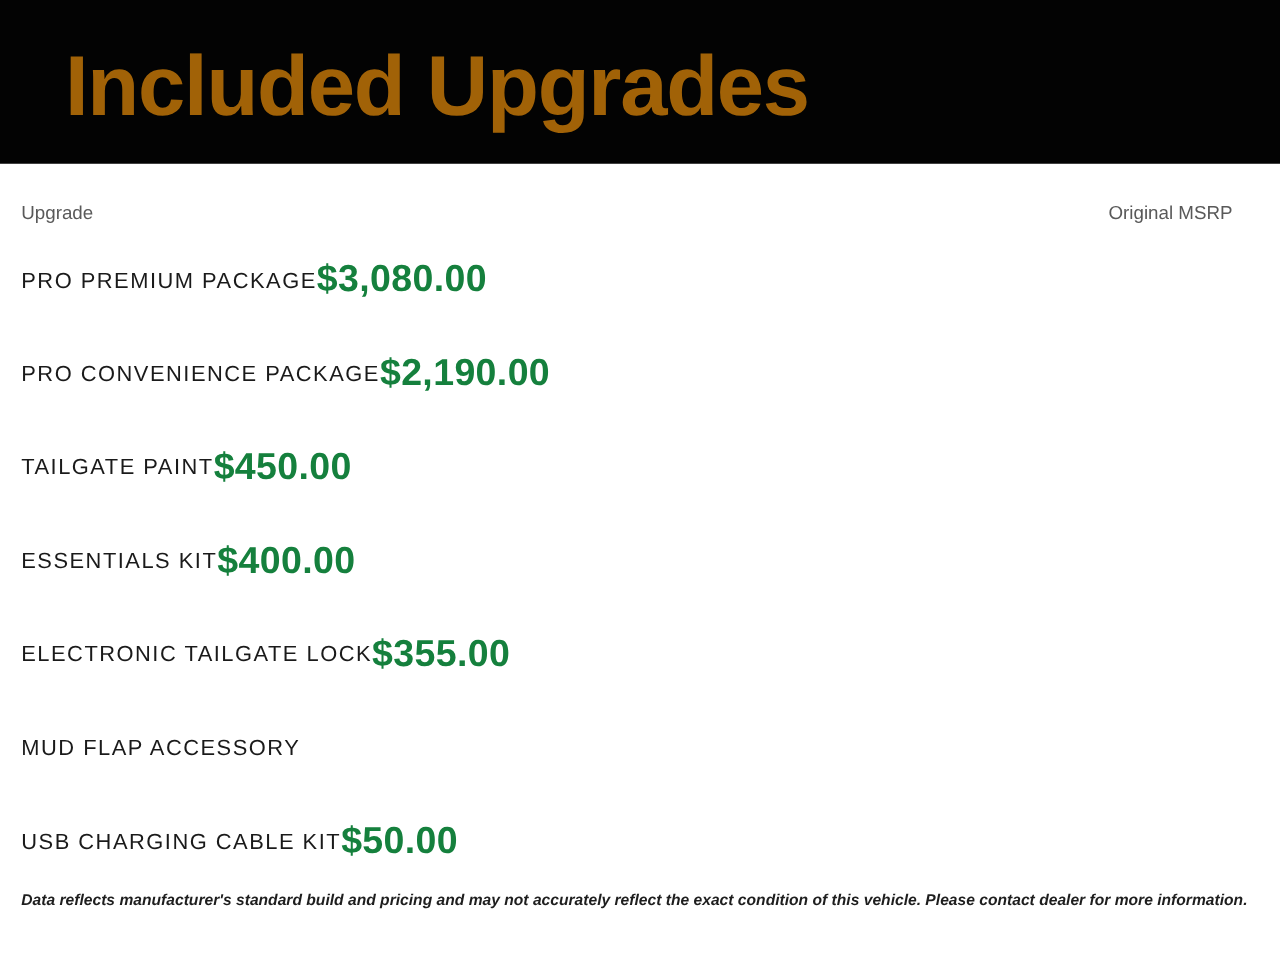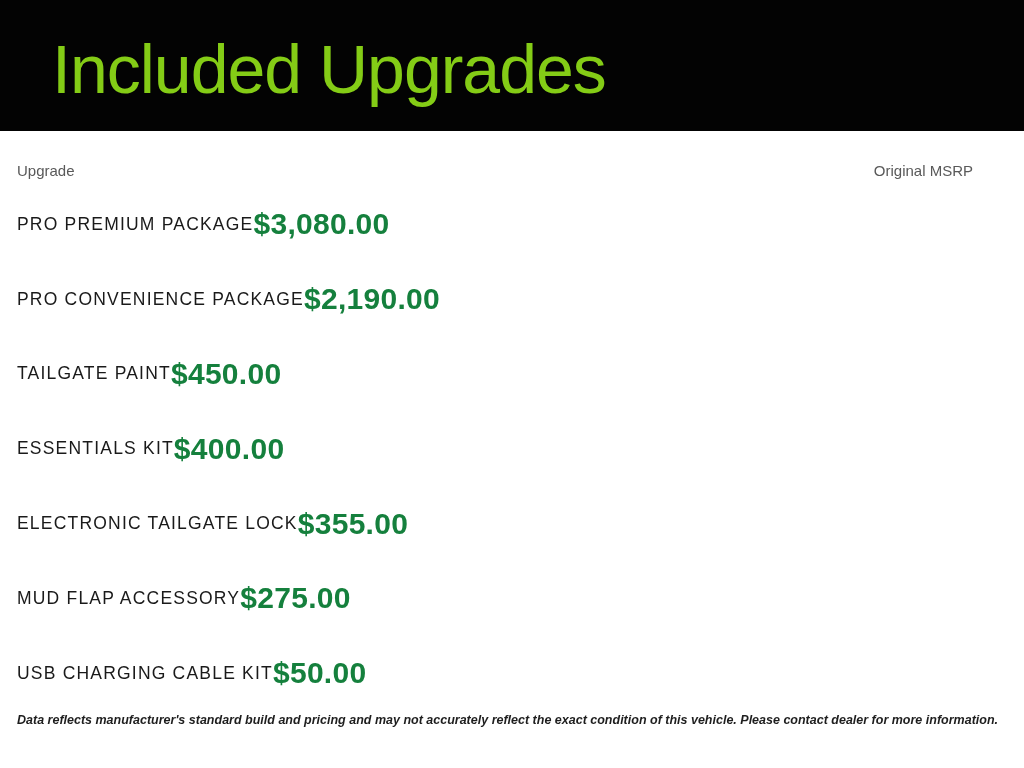--- a/index.html
+++ b/index.html
@@ -9,30 +9,30 @@
     font-family: "Liberation Sans", sans-serif;
     position: relative;
   }
   .banner {
     height: 131px;
     background: #030303;
     display: flex;
     align-items: center;
   }
   .banner .title {
-    color: #84cc16;
+    color: #a16207;
     font-size: 68px;
-    font-weight: normal;
+    font-weight: bold;
     letter-spacing: -1px;
     margin-left: 52px;
     padding-top: 7px;
     white-space: nowrap;
   }
   .content {
-    padding: 22px 51px 0 17px;
+    padding: 22px 38px 0 17px;
   }
   .col-headers {
     display: flex;
     justify-content: space-between;
     align-items: center;
     height: 34px;
     font-size: 15px;
     color: #595959;
   }
   .rows { }
@@ -98,21 +98,20 @@
     <span class="price">$400.00</span>
   </div>
 
   <div class="row">
     <span class="name">ELECTRONIC TAILGATE LOCK</span>
     <span class="price">$355.00</span>
   </div>
 
   <div class="row">
     <span class="name">MUD FLAP ACCESSORY</span>
-    <span class="price">$275.00</span>
   </div>
 
   <div class="row">
     <span class="name">USB CHARGING CABLE KIT</span>
     <span class="price">$50.00</span>
   </div>
 </div>
 
   <div class="disclaimer">Data reflects manufacturer's standard build and pricing and may not accurately reflect the exact condition of this vehicle. Please contact dealer for more information.</div>
 </div>

